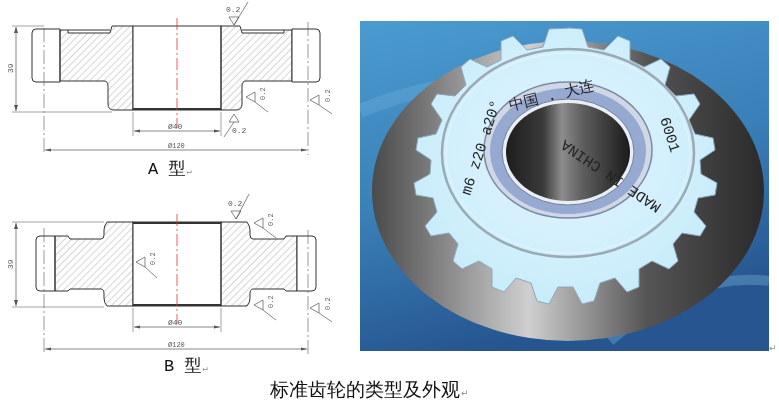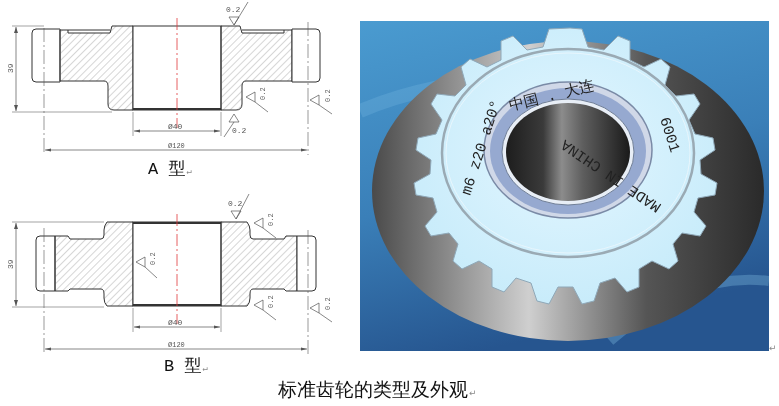--- a/index.html
+++ b/index.html
@@ -1,21 +1,21 @@
 <!DOCTYPE html>
 <html><head>
 <meta charset="utf-8">
 <style>
   html,body{margin:0;padding:0;background:#ffffff;}
   body{width:779px;height:406px;position:relative;overflow:hidden;font-family:"DejaVu Sans","Liberation Sans",sans-serif;}
   .abs{position:absolute;}
   svg text{font-family:"Liberation Mono","DejaVu Sans Mono",monospace;}
   .label{position:absolute;font-family:Liberation Mono, monospace;color:#111;font-size:17px;line-height:20px;white-space:nowrap;}
   .para-mark{color:#8a8a8a;font-size:9px;margin-left:1px;}
-  .caption{position:absolute;left:278px;top:378px;font-family:"DejaVu Sans","Liberation Sans",sans-serif;font-size:19px;line-height:22px;color:#111;white-space:nowrap;letter-spacing:0px;}
+  .caption{position:absolute;left:270px;top:378px;font-family:"DejaVu Sans","Liberation Sans",sans-serif;font-size:19px;line-height:22px;color:#111;white-space:nowrap;letter-spacing:0px;}
   .photo{position:absolute;left:360px;top:21px;width:409px;height:330px;overflow:hidden;}
   .photo-mark{position:absolute;left:769px;top:343px;color:#8a8a8a;font-size:9px;}
 </style>
 </head>
 <body>
 
 <div class="abs" style="left:0;top:0;width:360px;height:185px;">
   <svg width="360" height="185" viewBox="0 0 360 185">
     <defs>
       <pattern id="hatchA" patternUnits="userSpaceOnUse" width="5" height="5" patternTransform="rotate(45)">

